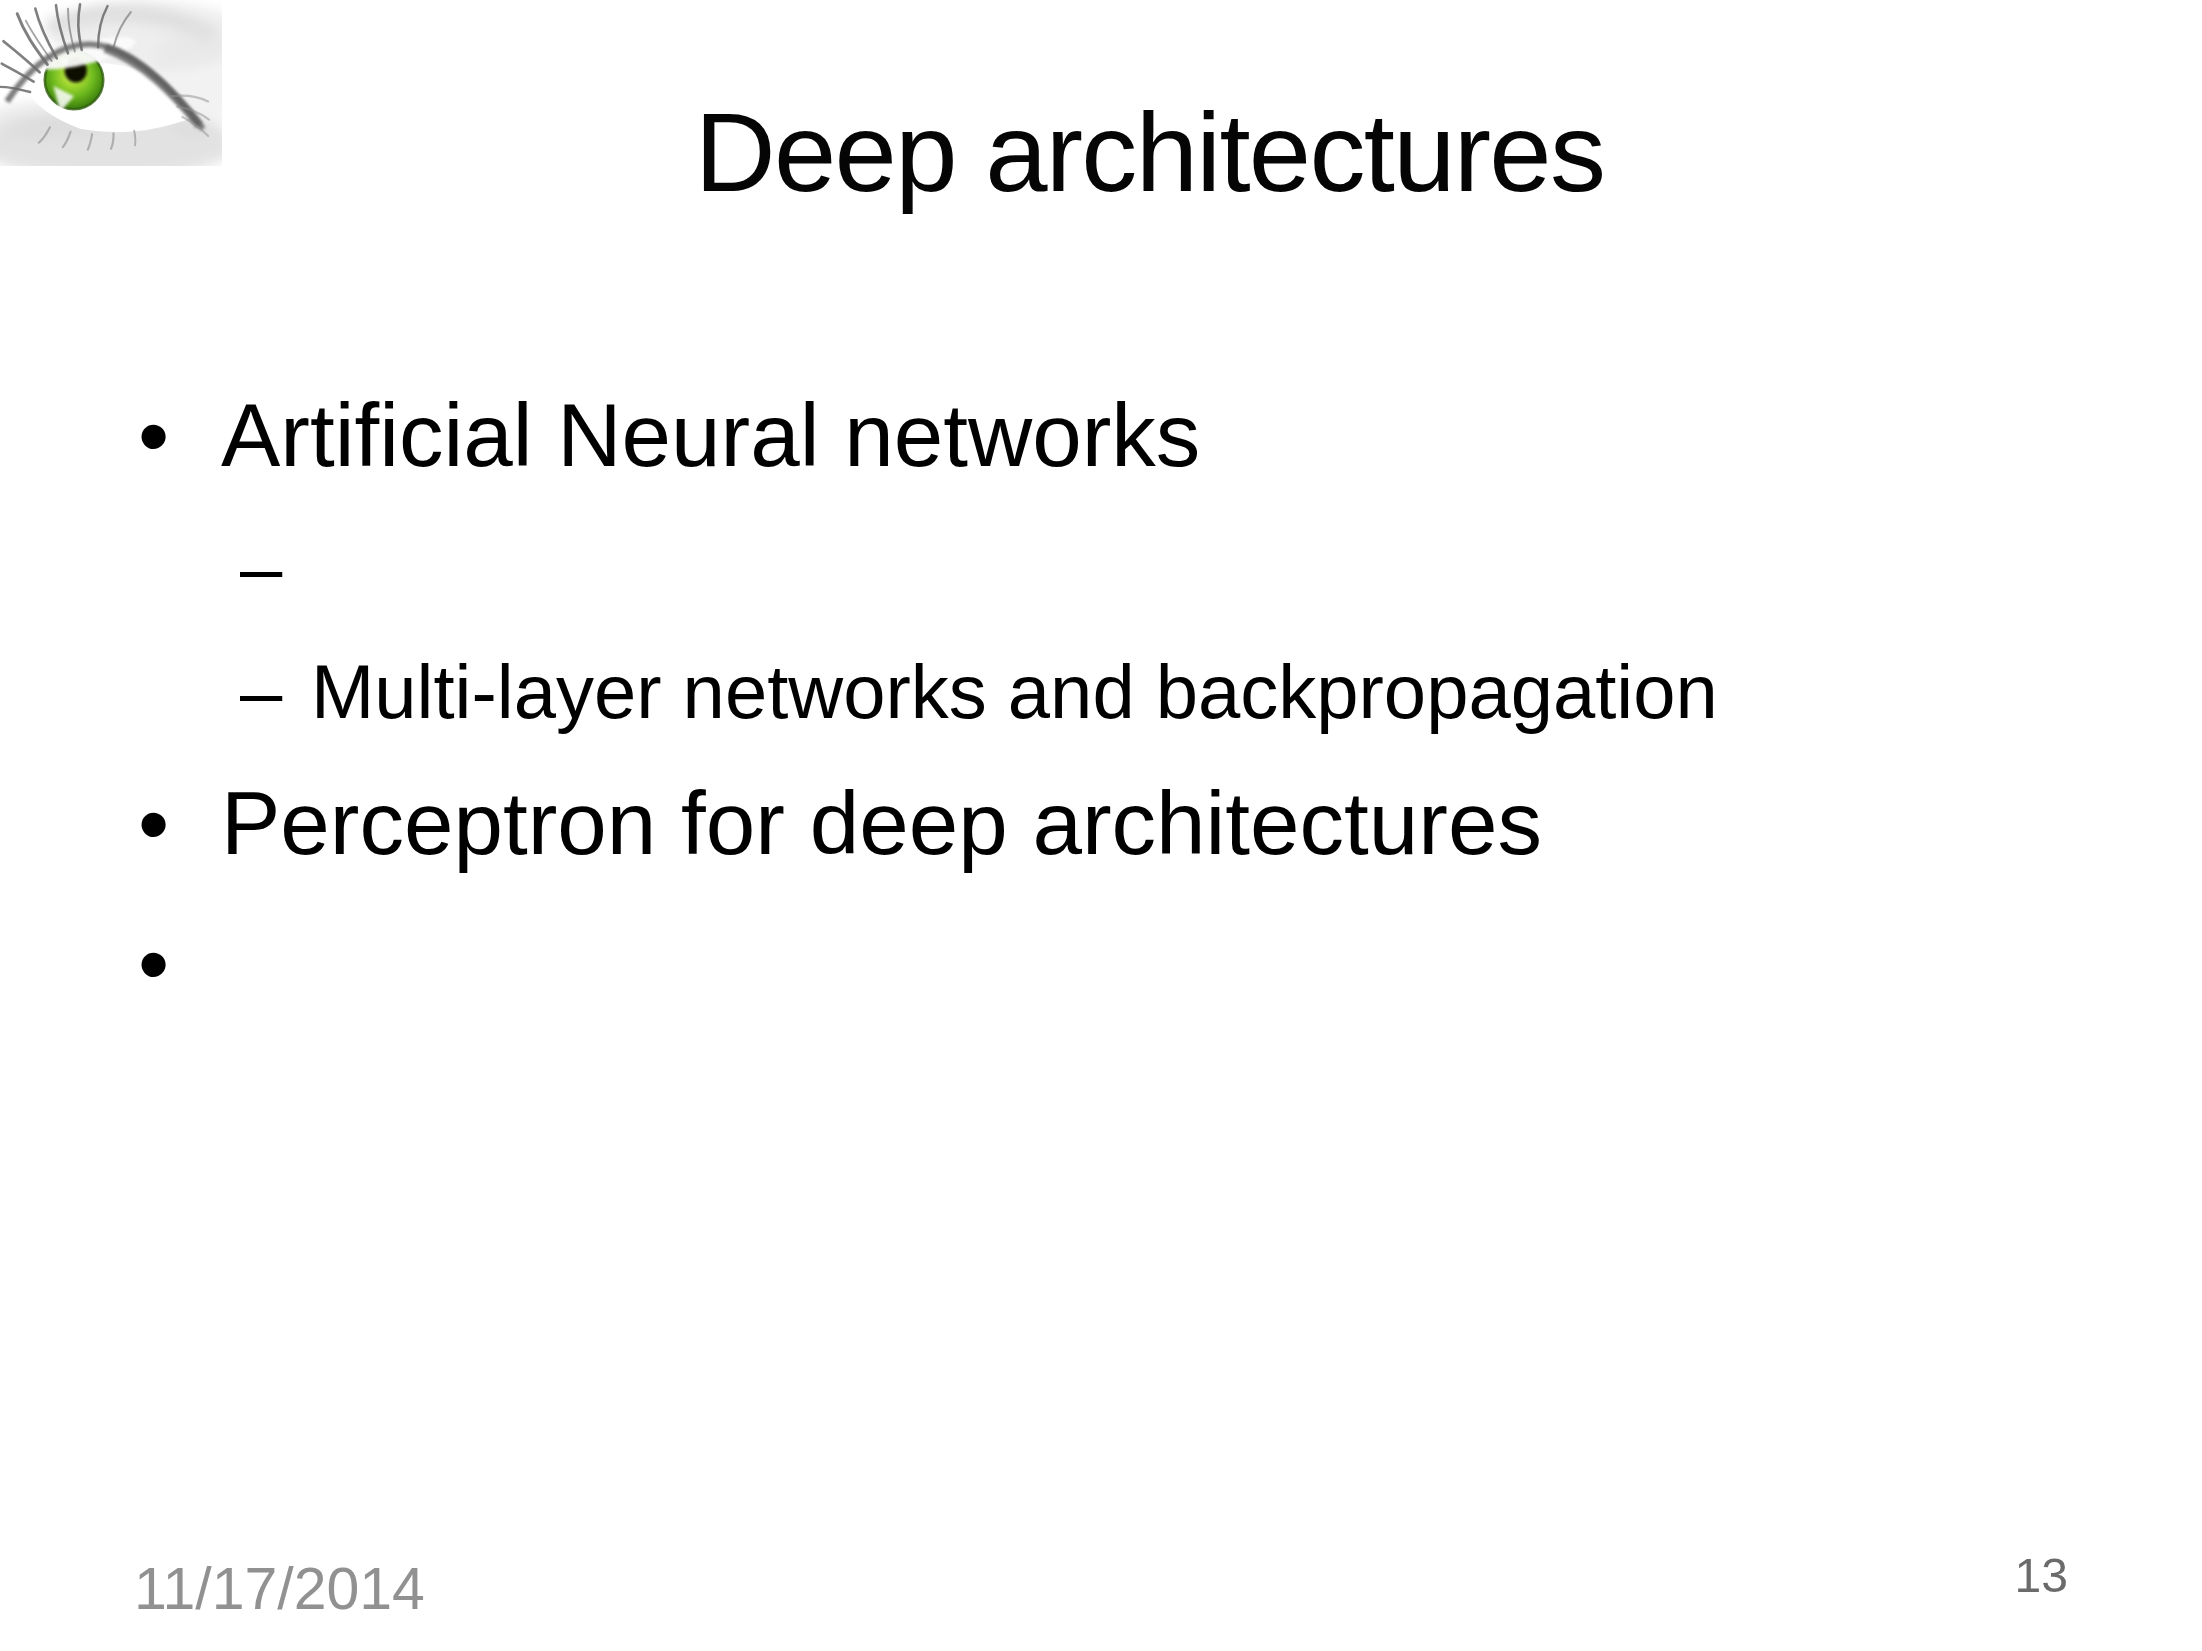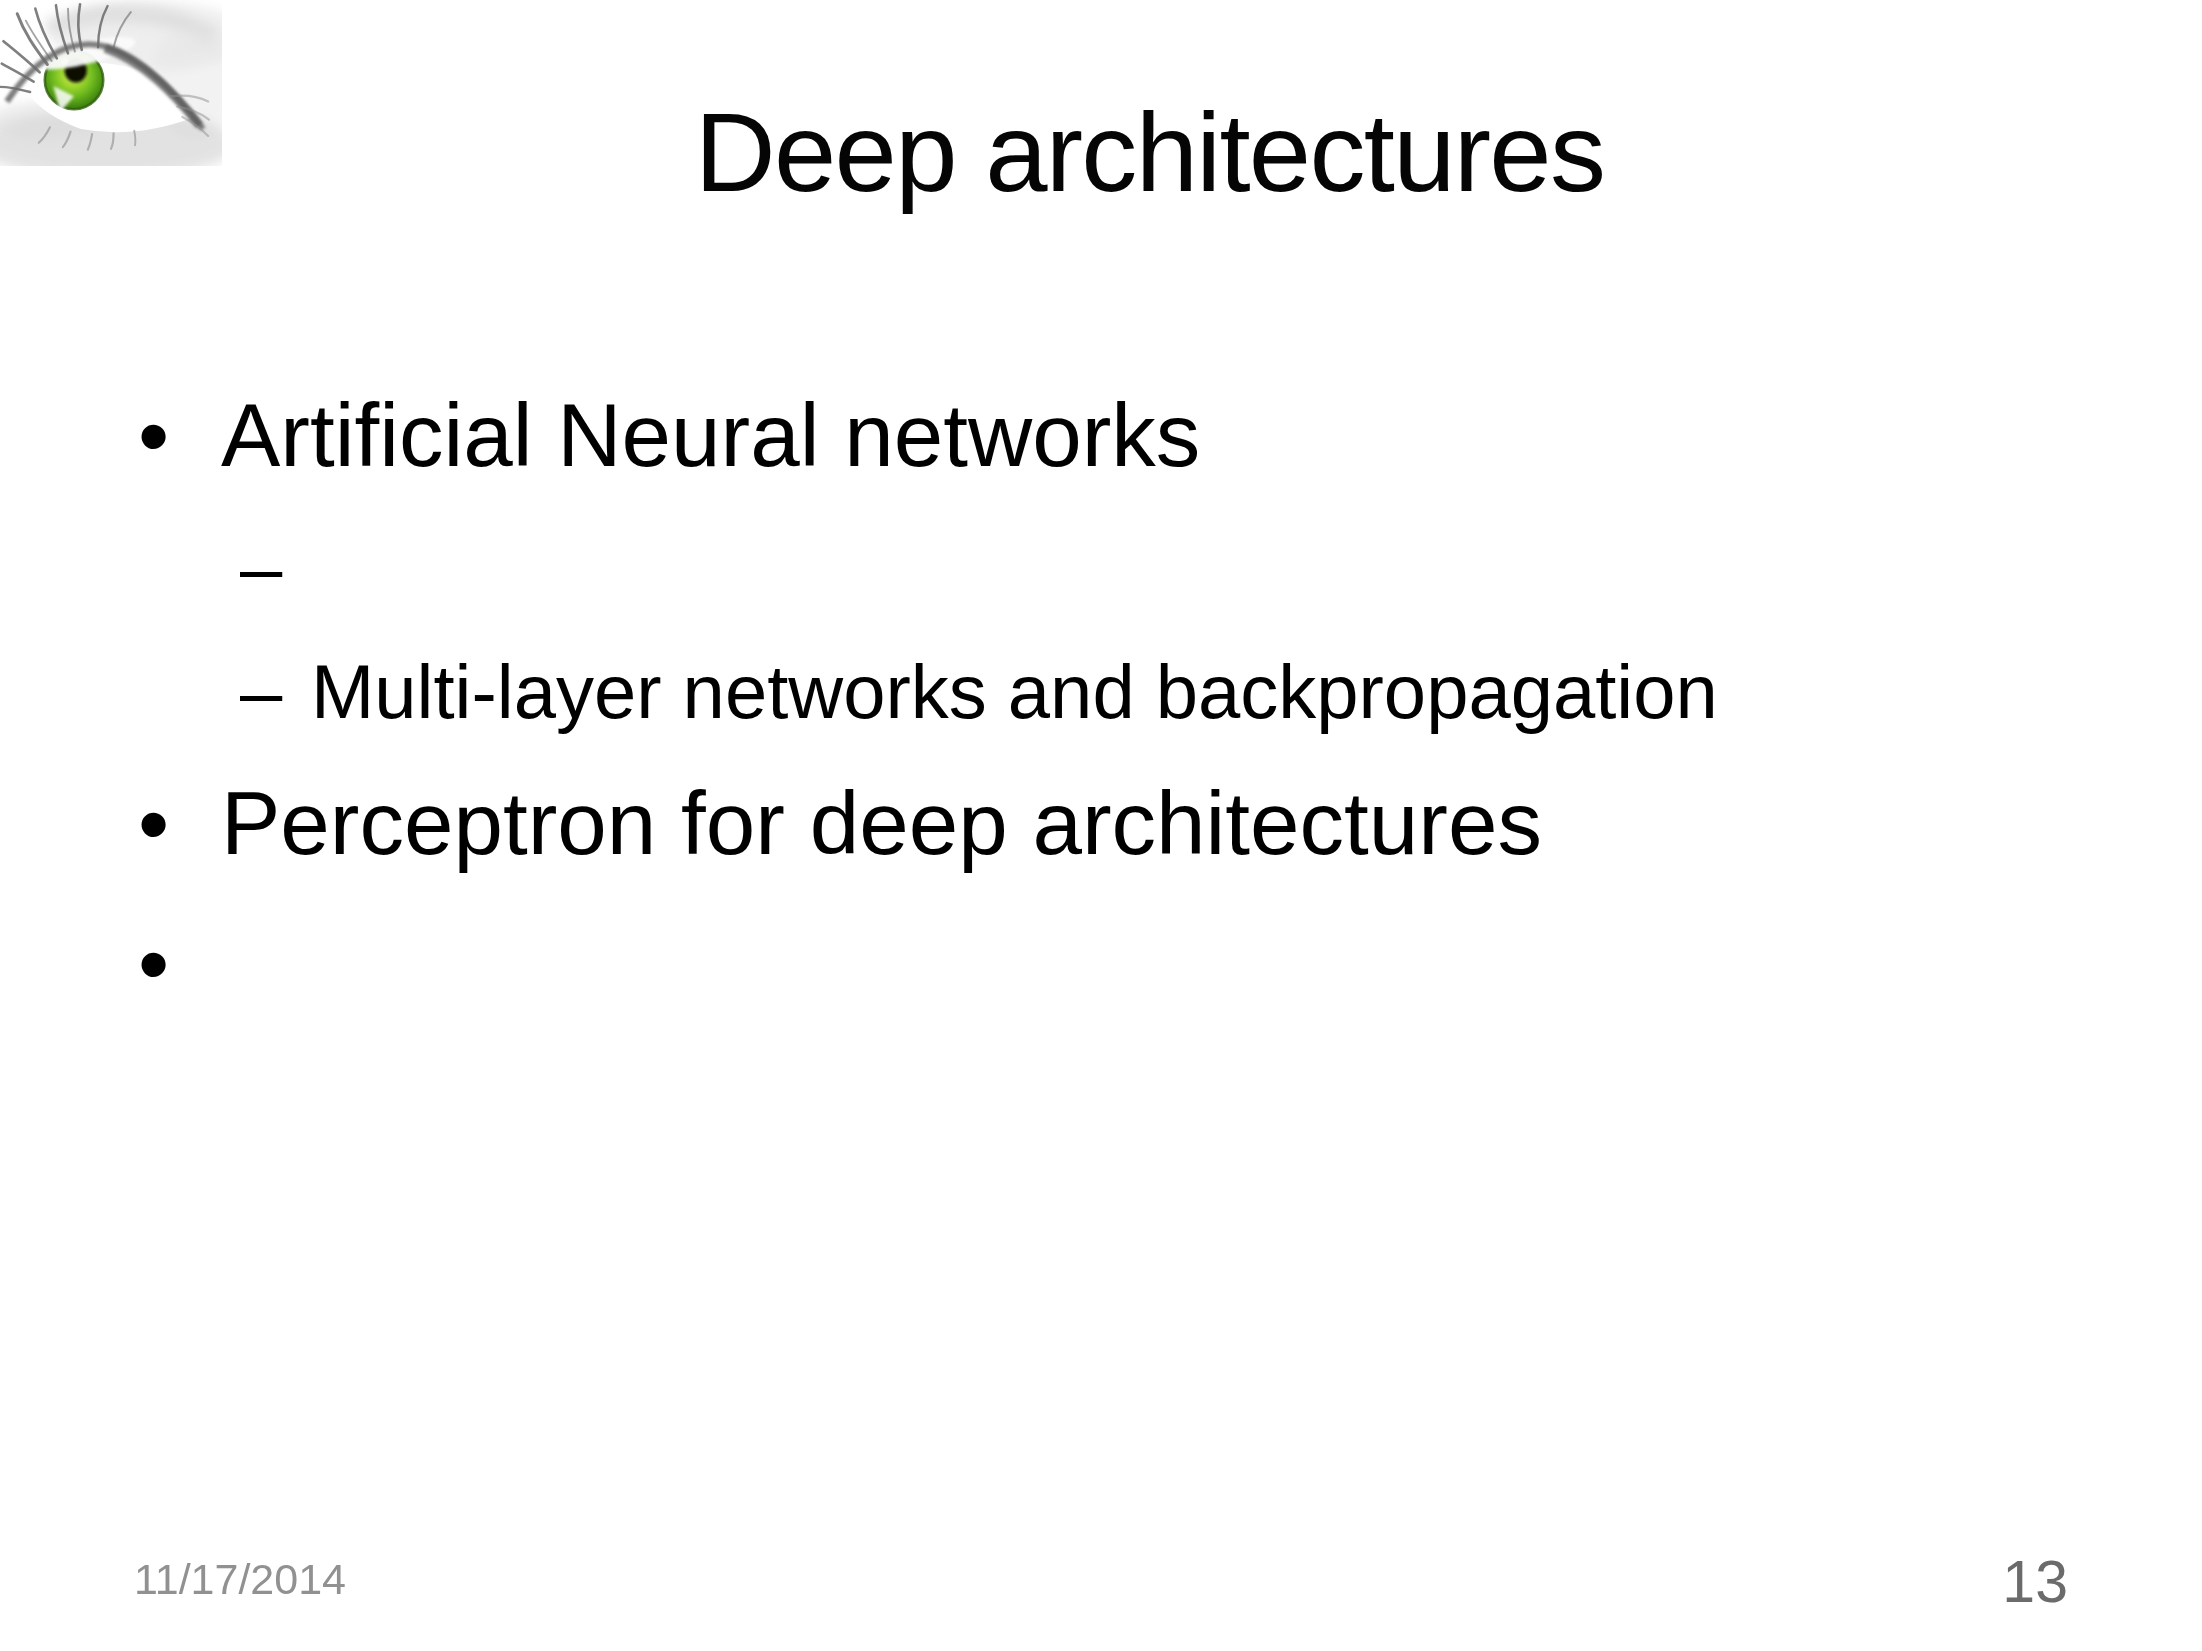--- a/index.html
+++ b/index.html
@@ -29,26 +29,26 @@
   .row{display:flex;align-items:flex-start;}
   .row.l1{font-size:89px;line-height:1.2;margin-top:33px;}
   .row.l1:first-child{margin-top:0;}
   .row.l2{font-size:76px;line-height:1.2;margin-top:33px;padding-left:102px;}
   .row.l1 .marker{flex:0 0 83px;}
   .row.l2 .marker{flex:0 0 71px;}
   .marker{display:inline-block;}
   .btext{white-space:nowrap;}
   .footer-date{
     position:absolute;left:134px;top:1554px;
-    font-size:43px;line-height:1.2;
+    font-size:59px;line-height:1.2;
     color:#919191;
   }
   .slide-number{
     position:absolute;right:135px;top:1547px;
-    font-size:59px;line-height:1.2;
+    font-size:48px;line-height:1.2;
     color:#6b6b6b;
     text-align:right;
   }
 </style>
 </head>
 <body>
 
 <div class="slide">
 
   <svg class="logo" viewBox="0 0 258 193" xmlns="http://www.w3.org/2000/svg">

